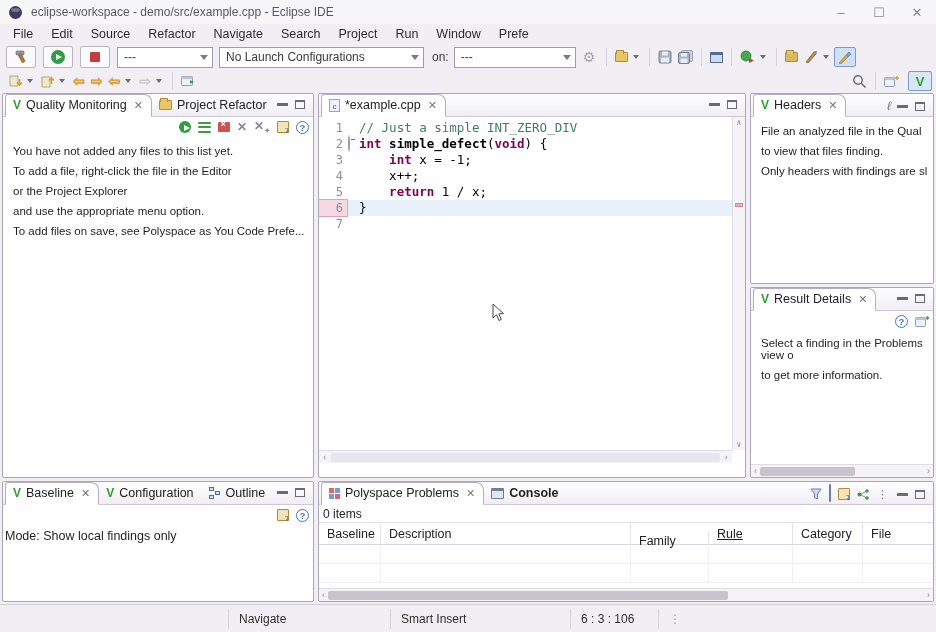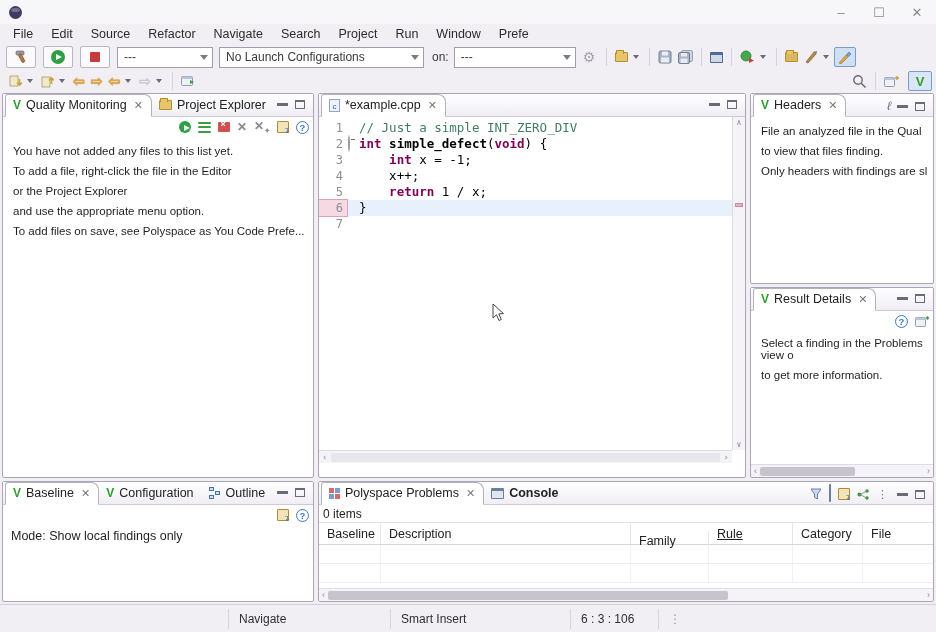--- a/index.html
+++ b/index.html
@@ -105,20 +105,21 @@
 
   svg { display:block; }
 </style>
 </head>
 <body>
 
 <div id="app">
 
   <div class="titlebar">
     <div class="eclipse-ball"></div>
+    <div class="title-text">eclipse-workspace - demo/src/example.cpp - Eclipse IDE</div>
     <div class="wincontrols">
       <div class="wc">–</div>
       <div class="wc">☐</div>
       <div class="wc">✕</div>
     </div>
   </div>
 
   <div class="menubar">
     <span class="menu-item">File</span>
     <span class="menu-item">Edit</span>
@@ -265,21 +266,21 @@
 
   <div class="panel" style="left:2px; top:93px; width:312px; height:385px;">
     <div class="tabbar">
       <div class="tab active">
         <span class="vlogo">V</span>
         <span>Quality Monitoring</span>
         <span class="x">✕</span>
       </div>
       <div class="tab">
         <span class="folder-ic"></span>
-        <span>Project Explorer</span>
+        <span>Project Refactor</span>
       </div>
       <div class="tab-right">
         <span class="panel-min"></span>
         <span class="panel-max"></span>
       </div>
     </div>
     <div class="viewbar">
       <span class="play-circle" style="width:12px;height:12px;"></span>
       <span class="filelist-green">
           <i></i>
@@ -447,21 +448,21 @@
       </div>
       <div class="tab-right">
         <span class="panel-min"></span>
         <span class="panel-max"></span>
       </div>
     </div>
     <div class="viewbar">
       <span class="export-ic"></span>
       <span class="help-circ">?</span>
     </div>
-    <div class="msg" style="font-size:12.5px; padding-left:8px;">Mode: Show local findings only</div>
+    <div class="msg" style="font-size:12.5px; padding-left:2px;">Mode: Show local findings only</div>
   </div>
 
   <div class="panel" style="left:318px; top:481px; width:616px; height:121px;">
     <div class="tabbar">
       <div class="tab active">
         <span class="grid-ic">
             <span></span>
             <span></span>
             <span></span>
             <span></span>

